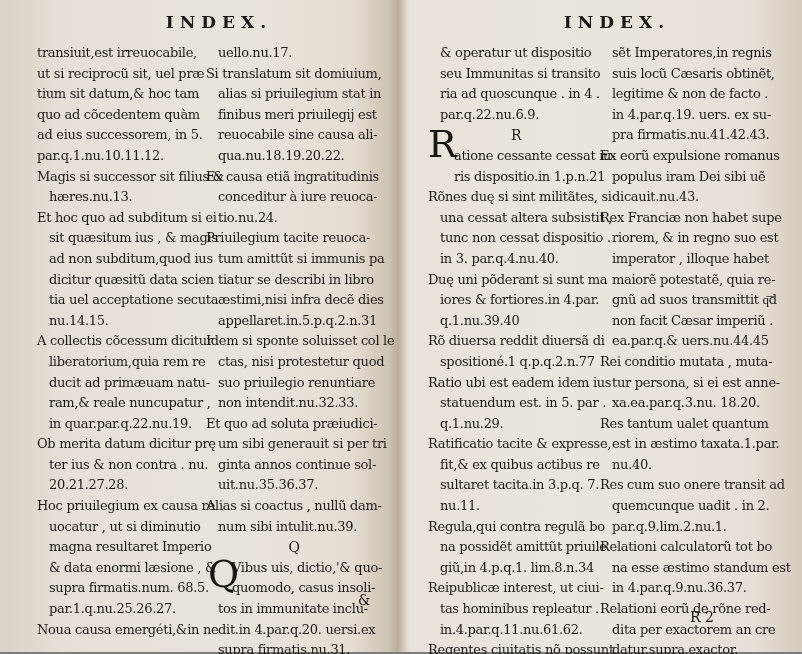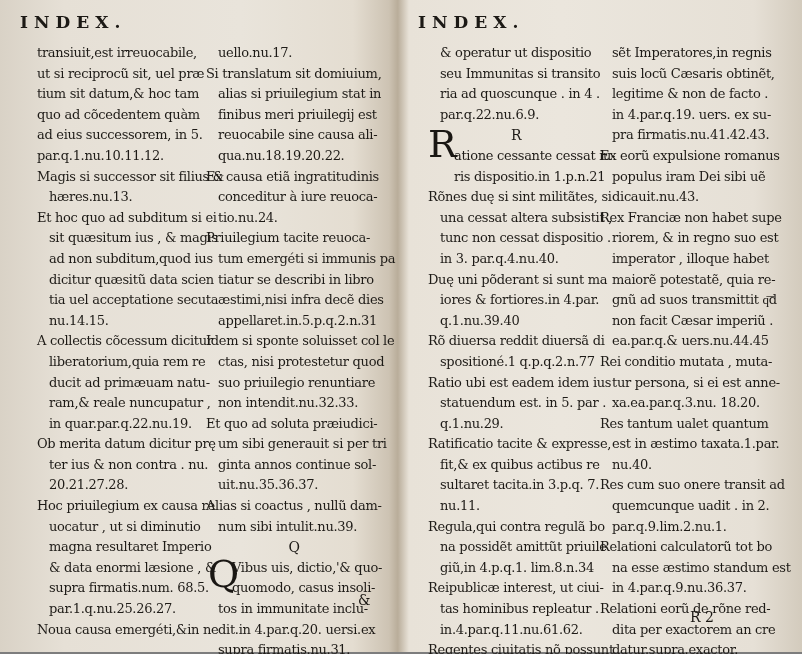--- a/index.html
+++ b/index.html
@@ -11,21 +11,21 @@
   }
   .spread {
     position:absolute; left:0; top:0; width:802px; height:652px;
     background:linear-gradient(90deg,#d9d2c6 0%,#e6e0d6 8%,#e9e4db 30%,#e4ddd1 44%,#cdc3b3 48.5%,#b9ad9a 49.6%,#e8e2d8 51%,#ebe6dd 70%,#e6e0d6 94%,#d3cbbd 100%);
   }
   .page { position:absolute; top:0; height:652px; }
   .page.left { left:0; width:398px; }
   .page.right { left:404px; width:398px; }
   .header {
     position:absolute; top:12px; left:0; width:100%;
-    text-align:left; font-size:17px; letter-spacing:6px; font-weight:bold; color:#1c1915;
+    text-align:center; font-size:17px; letter-spacing:6px; font-weight:bold; color:#1c1915;
   }
   .page.left .header { left:20px; }
   .page.right .header { left:14px; }
   .col { position:absolute; top:43px; width:176px; color:#1e1b17; }
   .line {
     height:20.6px; line-height:20.6px; font-size:13px; white-space:nowrap;
     letter-spacing:-0.3px; overflow:visible;
   }
   .line.indent { padding-left:12px; }
   .line.entry-start { padding-left:0; }
@@ -78,21 +78,21 @@
         <div class="line indent">uello.nu.17.</div>
         <div class="line entry-start">Si translatum sit domiuium,</div>
         <div class="line indent">alias si priuilegium stat in</div>
         <div class="line indent">finibus meri priuilegij est</div>
         <div class="line indent">reuocabile sine causa ali-</div>
         <div class="line indent">qua.nu.18.19.20.22.</div>
         <div class="line entry-start">Ex causa etiã ingratitudinis</div>
         <div class="line indent">conceditur à iure reuoca-</div>
         <div class="line indent">tio.nu.24.</div>
         <div class="line entry-start">Priuilegium tacite reuoca-</div>
-        <div class="line indent">tum emergéti si immunis pa</div>
+        <div class="line indent">tum amittũt si immunis pa</div>
         <div class="line indent">tiatur se describi in libro</div>
         <div class="line indent">æstimi,nisi infra decẽ dies</div>
         <div class="line indent">appellaret.in.5.p.q.2.n.31</div>
         <div class="line entry-start">Idem si sponte soluisset col le</div>
         <div class="line indent">ctas, nisi protestetur quod</div>
         <div class="line indent">suo priuilegio renuntiare</div>
         <div class="line indent">non intendit.nu.32.33.</div>
         <div class="line entry-start">Et quo ad soluta præiudici-</div>
         <div class="line indent">um sibi generauit si per tri</div>
         <div class="line indent">ginta annos continue sol-</div>

